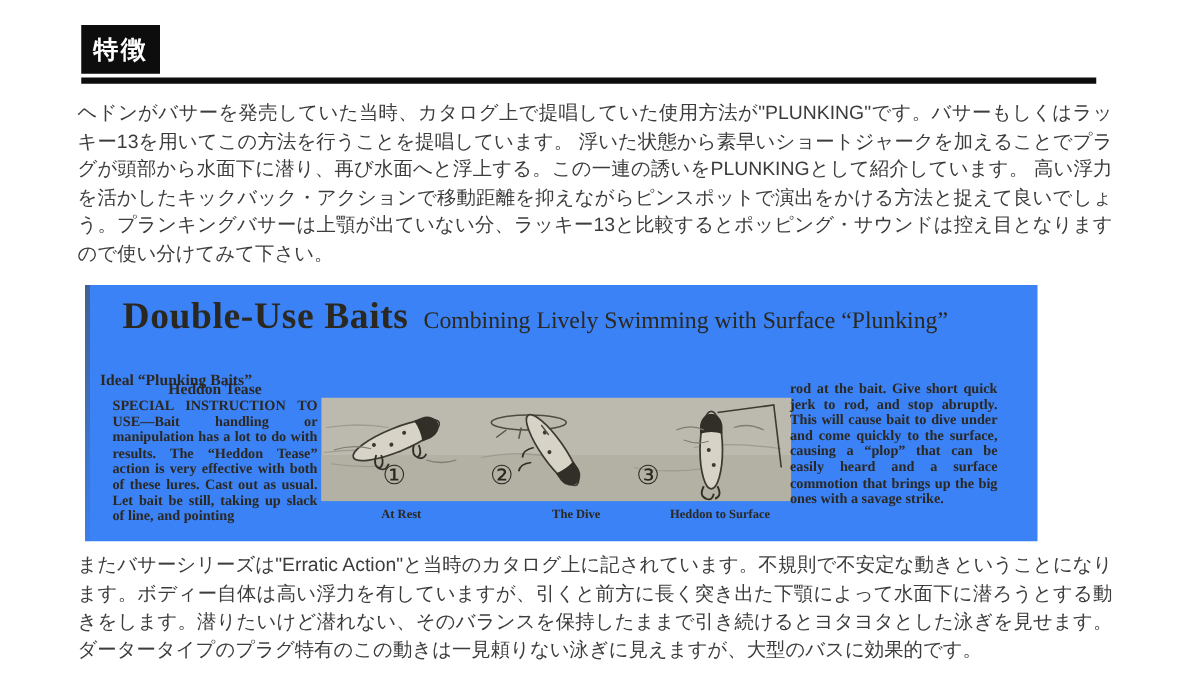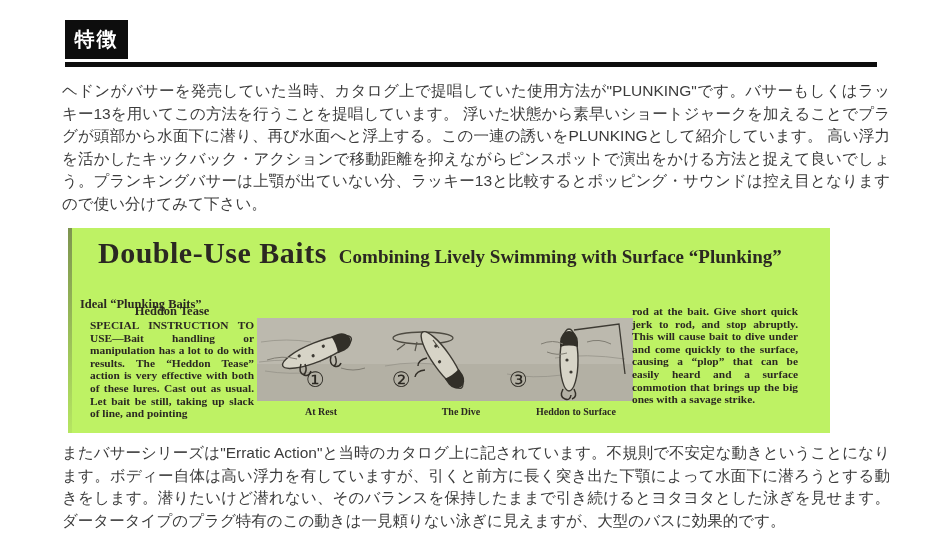--- a/index.html
+++ b/index.html
@@ -13,28 +13,28 @@
   .rule{position:absolute;left:65px;top:62px;width:812px;height:5px;background:#0d0d0d;}
 
   
   .jp{position:absolute;left:62px;width:828px;margin:0;font-size:15.5px;line-height:22.6px;
       color:#3c3c3c;text-align:justify;}
   #p1{top:80px;}
   #p2{top:442px;}
 
   
   .catalog{position:absolute;left:68px;top:228px;width:762px;height:205px;margin:0;
-           background:#bef264;color:#2b2822;
+           background:#3b82f6;color:#2b2822;
            font-family:"Liberation Serif","DejaVu Serif",serif;}
   .edge{position:absolute;left:0;top:0;width:4px;height:100%;
         background:linear-gradient(180deg,rgba(72,70,63,.55),rgba(72,70,63,.07));}
   .cat-titles{position:absolute;left:30px;top:8px;white-space:nowrap;display:flex;
               align-items:baseline;gap:12px;}
   .t-main{font-size:30px;font-weight:700;letter-spacing:.5px;}
-  .t-sub{font-size:19px;font-weight:700;}
+  .t-sub{font-size:19px;font-weight:400;}
   .t-line2{position:absolute;left:182px;top:41px;font-size:20px;font-weight:700;white-space:nowrap;}
   .ideal{position:absolute;left:12px;right:0;top:69px;text-align:left;font-size:12.5px;font-weight:700;}
 
   .lcol{position:absolute;left:22px;top:76px;width:164px;}
   .lhead{text-align:center;font-size:12.5px;font-weight:700;}
   .lbody,.rcol{font-size:11.4px;line-height:12.6px;font-weight:700;text-align:justify;}
   .rcol{position:absolute;left:564px;top:77px;width:166px;}
 
   .mcol{position:absolute;left:189px;top:90px;width:376px;}
   .strip{position:relative;width:376px;height:83px;}

